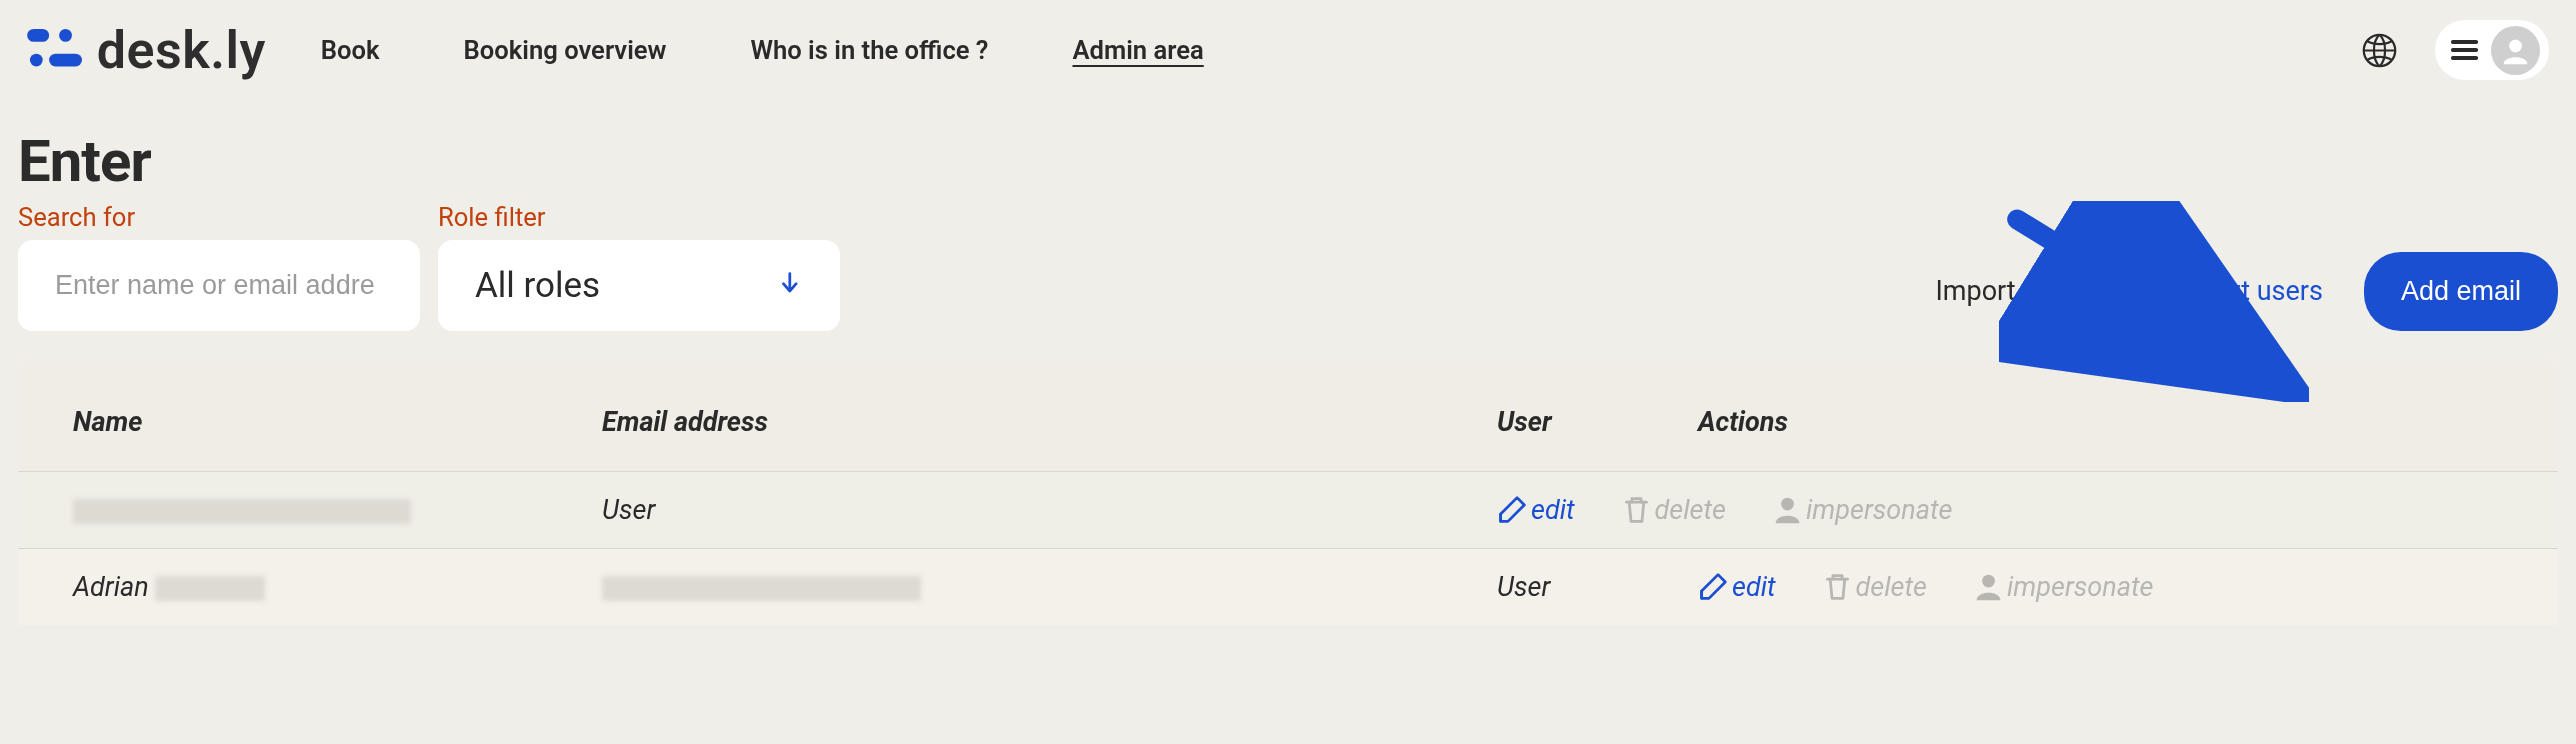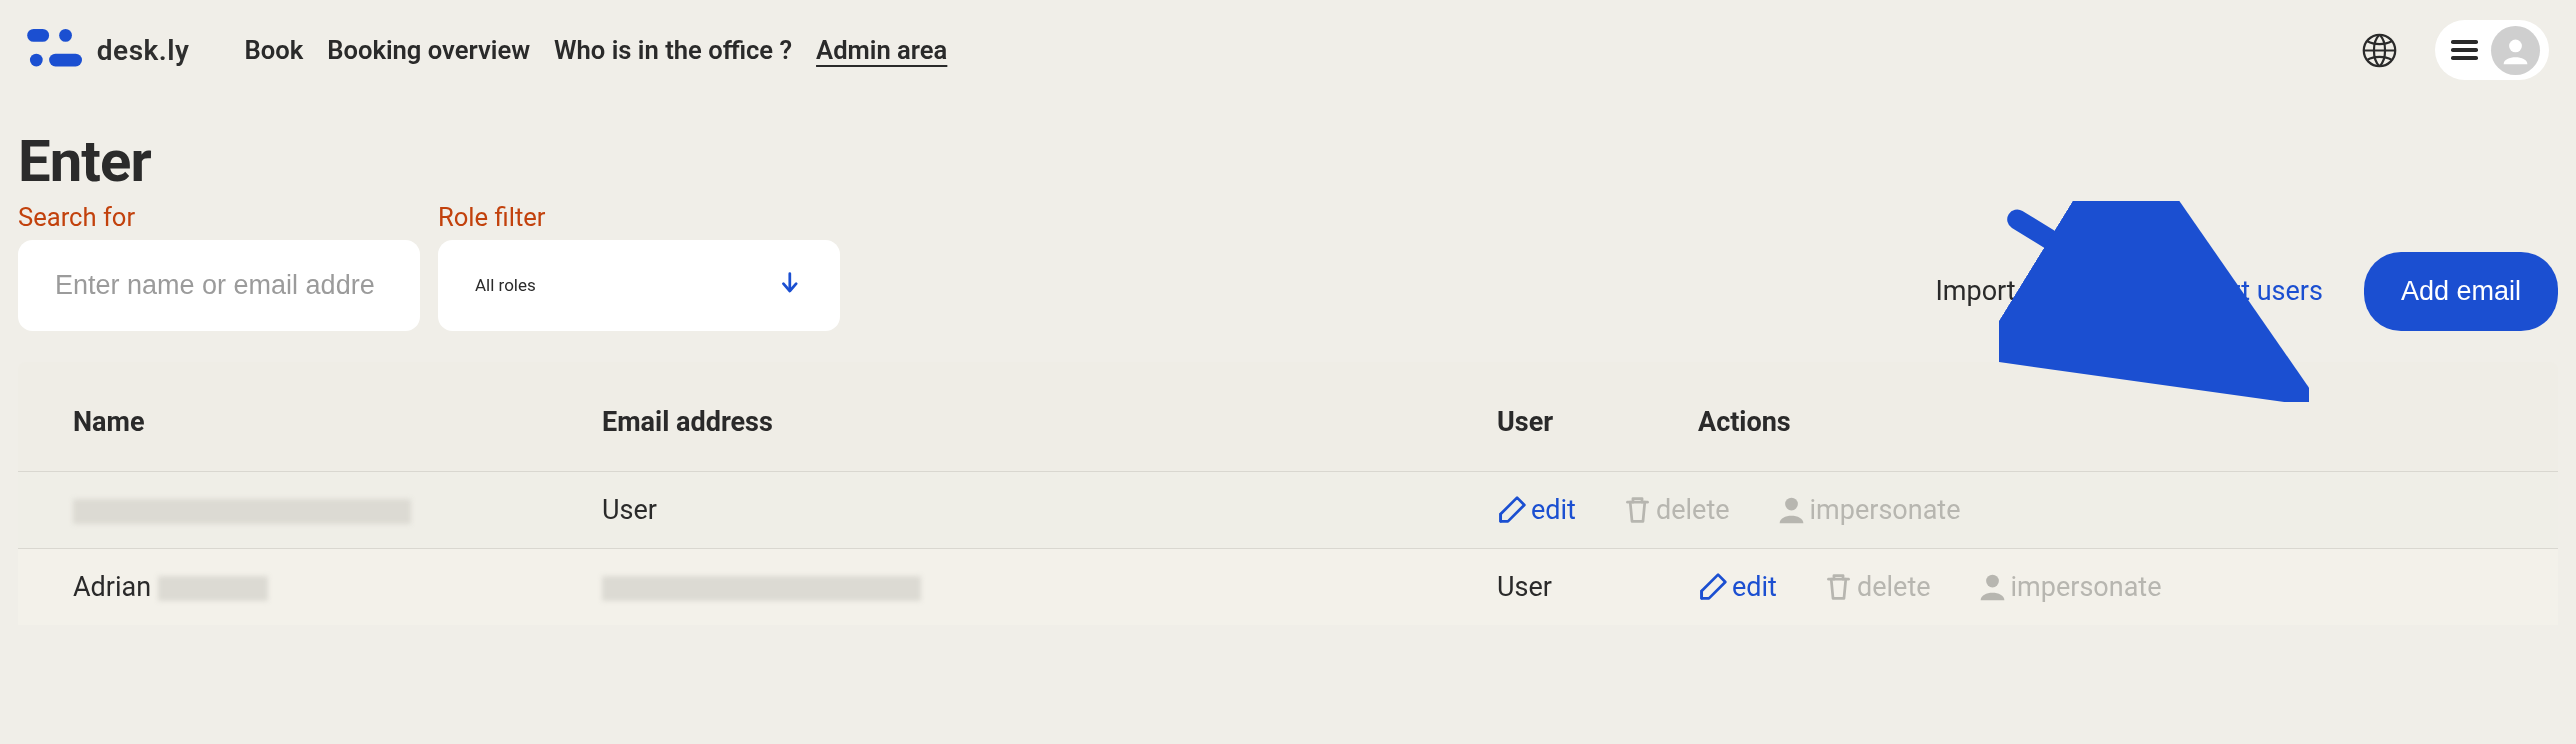--- a/index.html
+++ b/index.html
@@ -24,28 +24,28 @@
     align-items: center;
     gap: 12.8px;
     margin-right: 55px;
   }
   .logo-mark {
     display: inline-flex;
     flex-direction: column;
     gap: 3.7px;
   }
   .logo-text {
-    font-size: 28px;
+    font-size: 52px;
     font-weight: 600;
     letter-spacing: 0.5px;
     color: #2e2e2e;
   }
   .nav {
     display: flex;
-    gap: 24px;
+    gap: 84px;
     align-items: center;
   }
   .nav a {
     font-size: 25.6px;
     font-weight: 600;
     color: #2a2a2a;
     text-decoration: none;
     cursor: pointer;
   }
   .nav a.active {
@@ -137,21 +137,21 @@
     height: 91px;
     border-radius: 14.6px;
     background: #ffffff;
     display: flex;
     align-items: center;
     justify-content: space-between;
     padding: 0 37px;
     cursor: pointer;
   }
   .select-value {
-    font-size: 17px;
+    font-size: 35px;
     color: #2a2a2a;
   }
   .select-arrow svg { width: 25.6px; height: 25.6px; }
 
   .filters-right {
     margin-left: auto;
     display: flex;
     align-items: center;
     gap: 41px;
   }
@@ -175,20 +175,21 @@
   
   .table-wrap {
     margin-top: 31px;
     background: #f0eee8;
     padding: 0 0;
   }
   .table-card {
     background: #efede6;
     border-radius: 7.3px;
     padding: 11px 0 0 0;
+    font-style: italic;
   }
   .thead, .trow {
     display: grid;
     grid-template-columns: 529px 895px 201px 1fr;
     align-items: center;
     padding: 22px 55px;
     font-size: 27px;
   }
   .thead {
     font-weight: 700;

